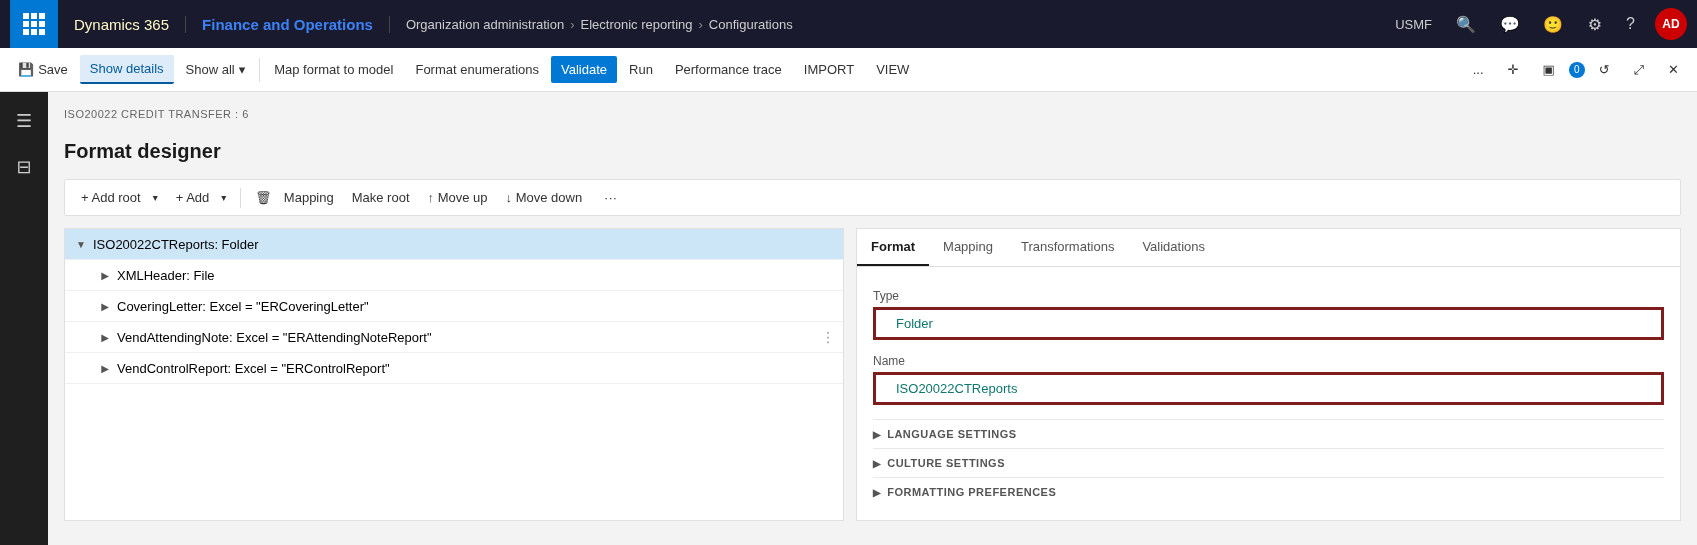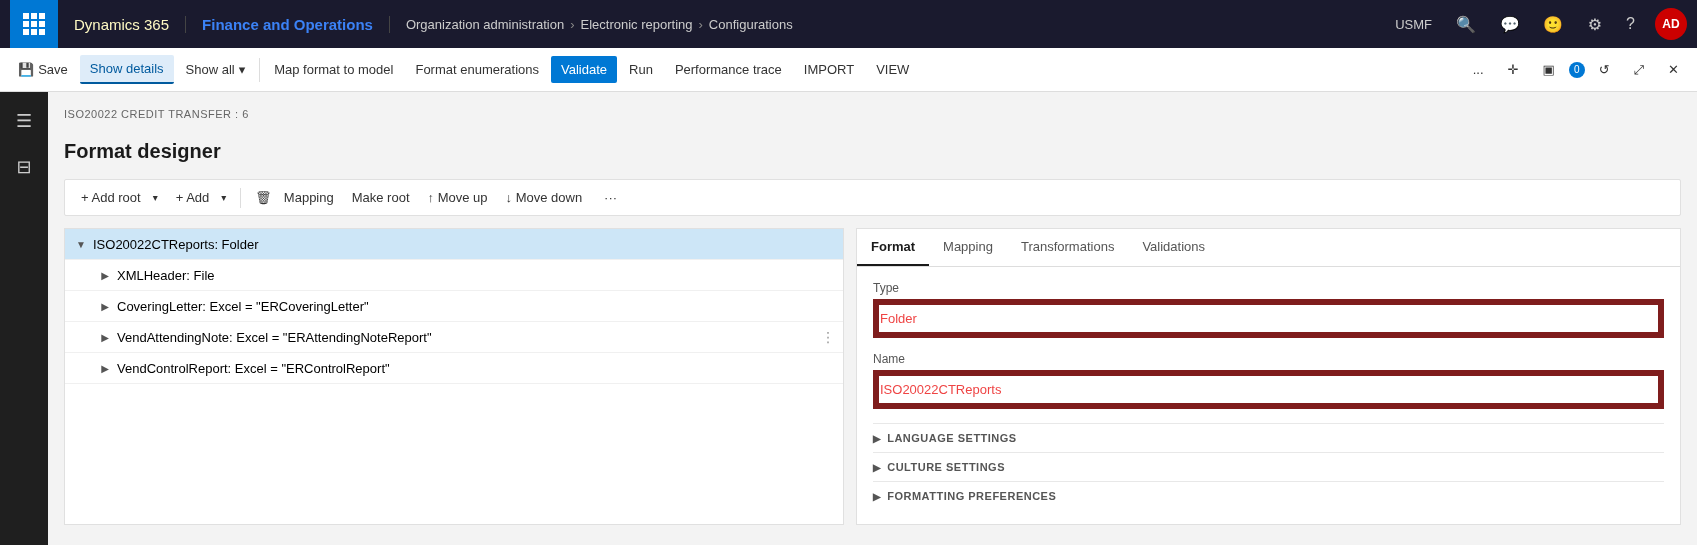--- a/index.html
+++ b/index.html
@@ -100,25 +100,25 @@
 
     
     .props-tabs { display: flex; border-bottom: 1px solid #ddd; }
     .props-tab {
       padding: 10px 14px; cursor: pointer; font-size: 13px; color: #555;
       border-bottom: 2px solid transparent;
     }
     .props-tab.active { color: #1a1a1a; font-weight: 600; border-bottom: 2px solid #1a1a1a; }
 
     .props-body { padding: 14px 16px; }
-    .prop-group { margin-bottom: 14px; }
+    .prop-group { margin-bottom: 14px; margin-top: 8px; }
     .prop-label { font-size: 12px; color: #555; margin-bottom: 4px; }
     .prop-input {
-      width: 100%; padding: 6px 1px; border: 6px solid #7f1d1d;
-      font-size: 13px; color: #ef4444; background: white; outline: none;
+      width: 100%; padding: 6px 20px; border: 3px solid #7f1d1d;
+      font-size: 13px; color: #0f766e; background: white; outline: none;
     }
 
     .collapsible {
       display: flex; align-items: center; gap: 6px;
       padding: 8px 0; cursor: pointer; font-size: 11px;
       font-weight: 600; color: #555; letter-spacing: 0.5px; text-transform: uppercase;
       border-top: 1px solid #e8e8e8;
     }
     .collapsible .arrow { font-size: 10px; color: #555; }
   </style>

